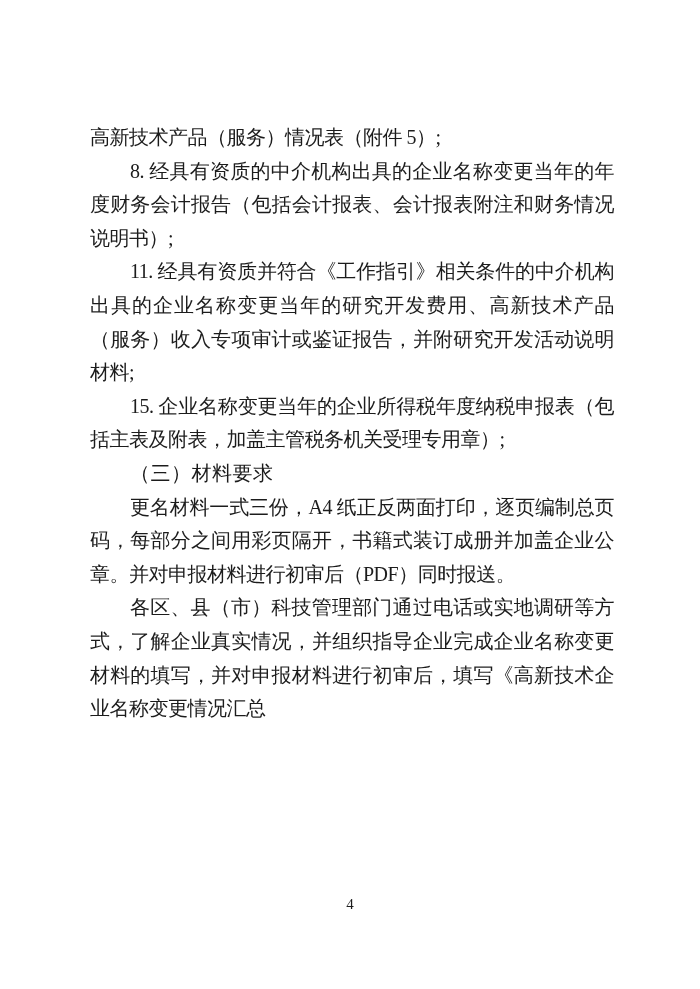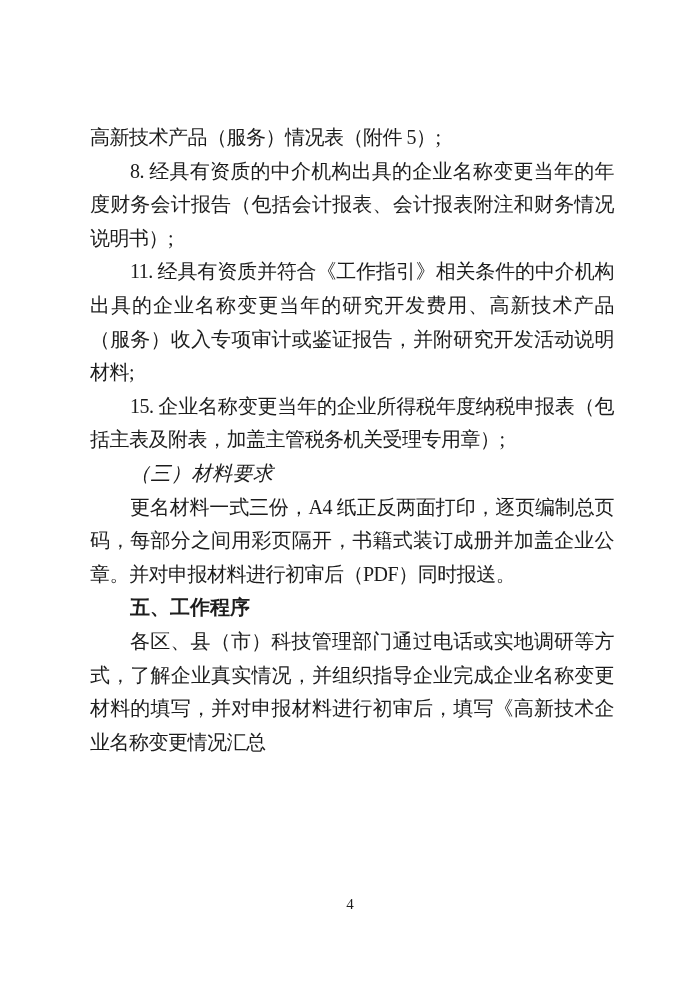--- a/index.html
+++ b/index.html
@@ -45,21 +45,20 @@
   .para.no-indent {
     text-indent: 0;
   }
   .para.heading {
     font-family: "Liberation Sans", "DejaVu Sans", sans-serif;
     font-weight: bold;
     text-align: left;
     letter-spacing: 0;
   }
   .para.subheading {
-    font-style: italic;
     text-align: left;
     letter-spacing: 0.5px;
   }
   .page-number {
     position: absolute;
     left: 0;
     top: 894px;
     width: 700px;
     text-align: center;
     font-size: 15px;
@@ -71,17 +70,16 @@
 <body>
 
 <div class="page">
   <div class="text-block">
     <p class="para no-indent">高新技术产品（服务）情况表（附件 5）;</p>
     <p class="para indent">8. 经具有资质的中介机构出具的企业名称变更当年的年度财务会计报告（包括会计报表、会计报表附注和财务情况说明书）;</p>
     <p class="para indent">11. 经具有资质并符合《工作指引》相关条件的中介机构出具的企业名称变更当年的研究开发费用、高新技术产品（服务）收入专项审计或鉴证报告，并附研究开发活动说明材料;</p>
     <p class="para indent">15. 企业名称变更当年的企业所得税年度纳税申报表（包括主表及附表，加盖主管税务机关受理专用章）;</p>
     <p class="para indent subheading">（三）材料要求</p>
     <p class="para indent">更名材料一式三份，A4 纸正反两面打印，逐页编制总页码，每部分之间用彩页隔开，书籍式装订成册并加盖企业公章。并对申报材料进行初审后（PDF）同时报送。</p>
-    <p class="para indent heading">五、工作程序</p>
     <p class="para indent">各区、县（市）科技管理部门通过电话或实地调研等方式，了解企业真实情况，并组织指导企业完成企业名称变更材料的填写，并对申报材料进行初审后，填写《高新技术企业名称变更情况汇总</p>
   </div>
   <div class="page-number">4</div>
 </div>
 
 </body></html>

